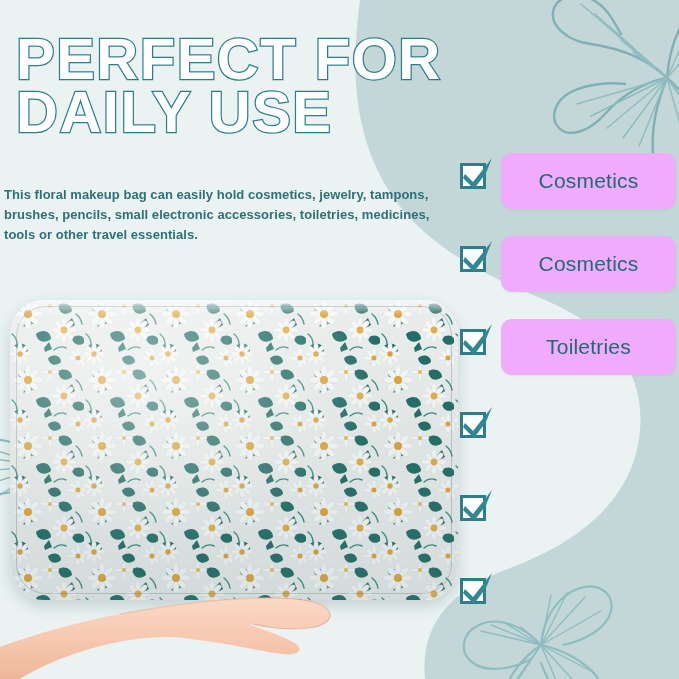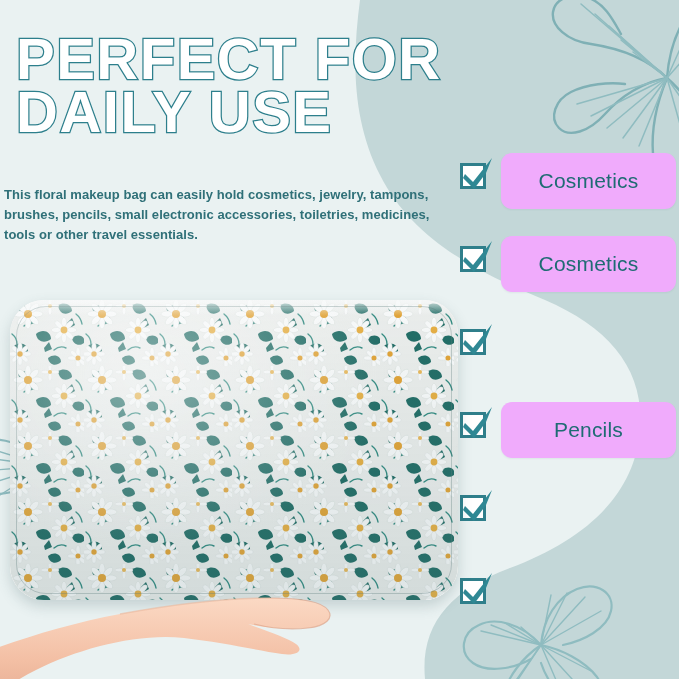--- a/index.html
+++ b/index.html
@@ -210,30 +210,30 @@
         <span>Cosmetics</span>
       </div>
     </div>
 
     <div class="check-row">
       <div class="cbox">
         <svg class="tick" viewBox="0 0 40 40">
             <path d="M7,21 L15,29 L34,5 L28,20 L16,36 L5,25 Z" fill="#2f8894"></path>
           </svg>
       </div>
-    </div>
-
-    <div class="check-row">
-      <div class="cbox">
-        <svg class="tick" viewBox="0 0 40 40">
-            <path d="M7,21 L15,29 L34,5 L28,20 L16,36 L5,25 Z" fill="#2f8894"></path>
-          </svg>
-      </div>
       <div class="pill">
-        <span>Pencils</span>
+        <span>Toiletries</span>
+      </div>
+    </div>
+
+    <div class="check-row">
+      <div class="cbox">
+        <svg class="tick" viewBox="0 0 40 40">
+            <path d="M7,21 L15,29 L34,5 L28,20 L16,36 L5,25 Z" fill="#2f8894"></path>
+          </svg>
       </div>
     </div>
 
     <div class="check-row">
       <div class="cbox">
         <svg class="tick" viewBox="0 0 40 40">
             <path d="M7,21 L15,29 L34,5 L28,20 L16,36 L5,25 Z" fill="#2f8894"></path>
           </svg>
       </div>
     </div>

